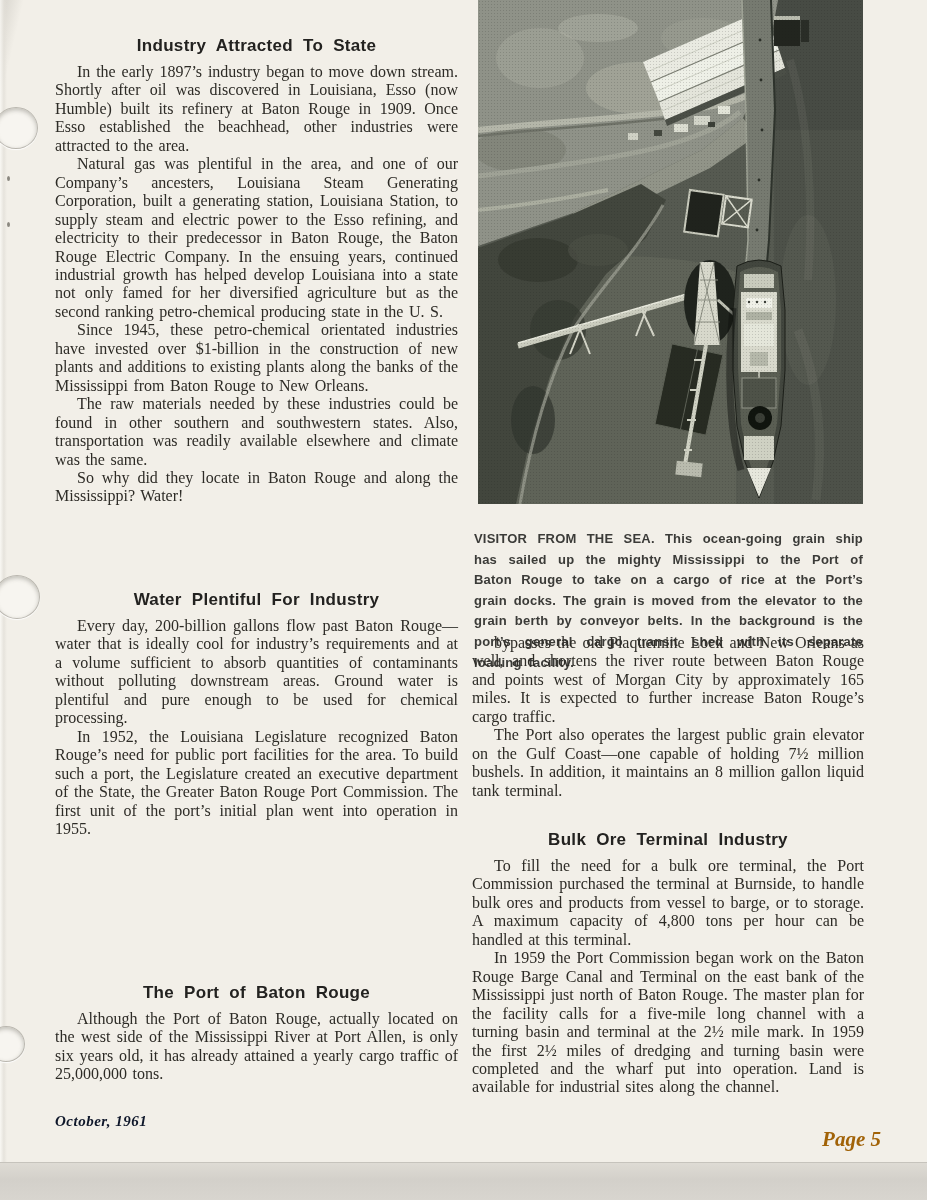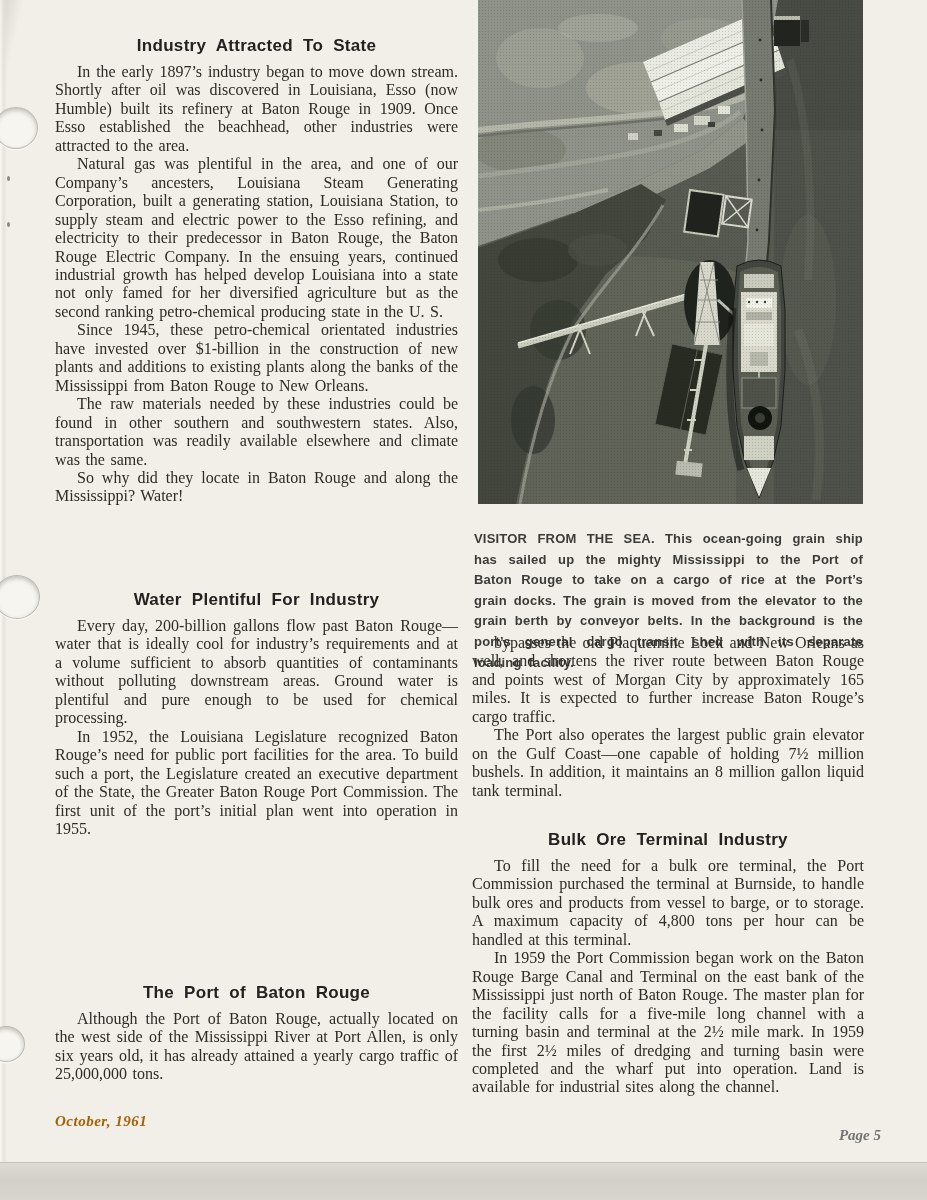--- a/index.html
+++ b/index.html
@@ -26,26 +26,26 @@
   }
   .caption {
     position:absolute; left:474px; top:529px; width:389px; margin:0;
     font-family:"Liberation Sans", sans-serif; font-weight:bold;
     font-size:13px; line-height:20.6px; color:#3b3b38;
     text-align:justify; letter-spacing:0.2px; word-spacing:3px;
   }
   .footer-left {
     position:absolute; left:55px; top:1113px;
     font-family:"Liberation Serif", serif; font-style:italic; font-weight:bold;
-    font-size:15px; letter-spacing:0.5px; color:#a16207;
+    font-size:15px; letter-spacing:0.5px; color:#0f172a;
   }
   .footer-right {
     position:absolute; right:46px; top:1127px;
     font-family:"Liberation Serif", serif; font-style:italic; font-weight:bold;
-    font-size:15px; color:#737373;
+    font-size:21px; color:#a16207;
   }
   
   .photo { position:absolute; left:478px; top:0; width:385px; height:504px; background:#565a51; }
   .photo svg { display:block; }
   .halftone {
     position:absolute; inset:0;
     background-image:radial-gradient(rgba(25,28,24,0.16) 0.6px, transparent 1px);
     background-size:3px 3px; pointer-events:none;
   }
   

